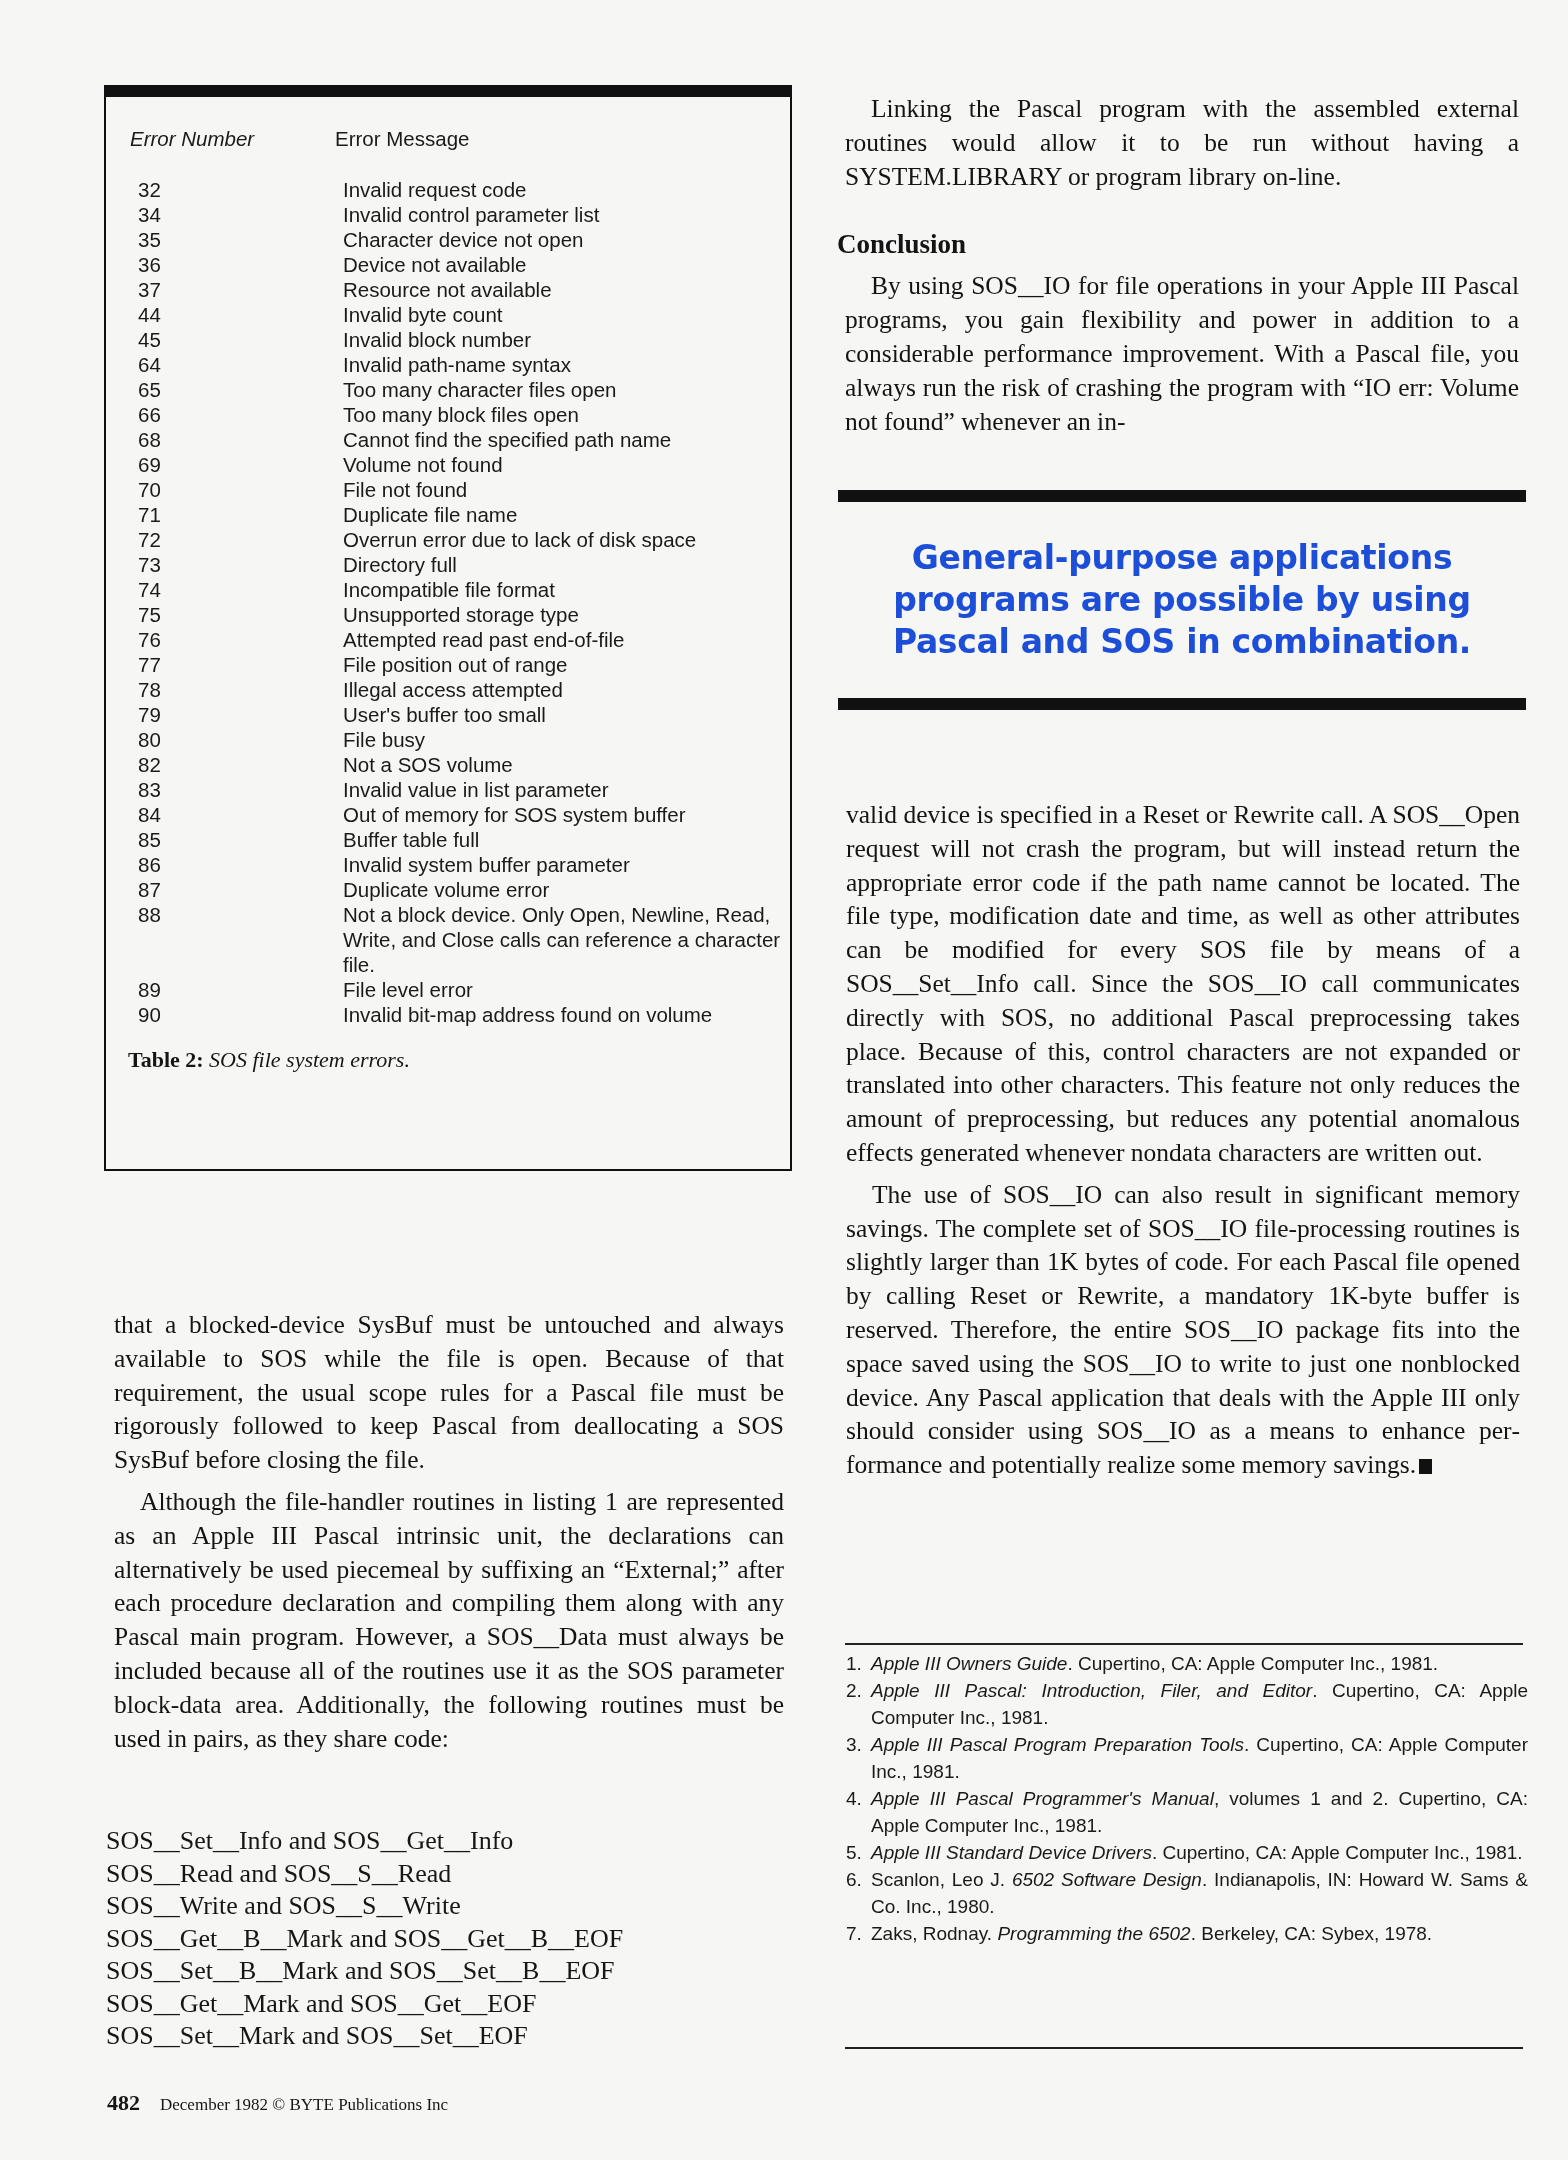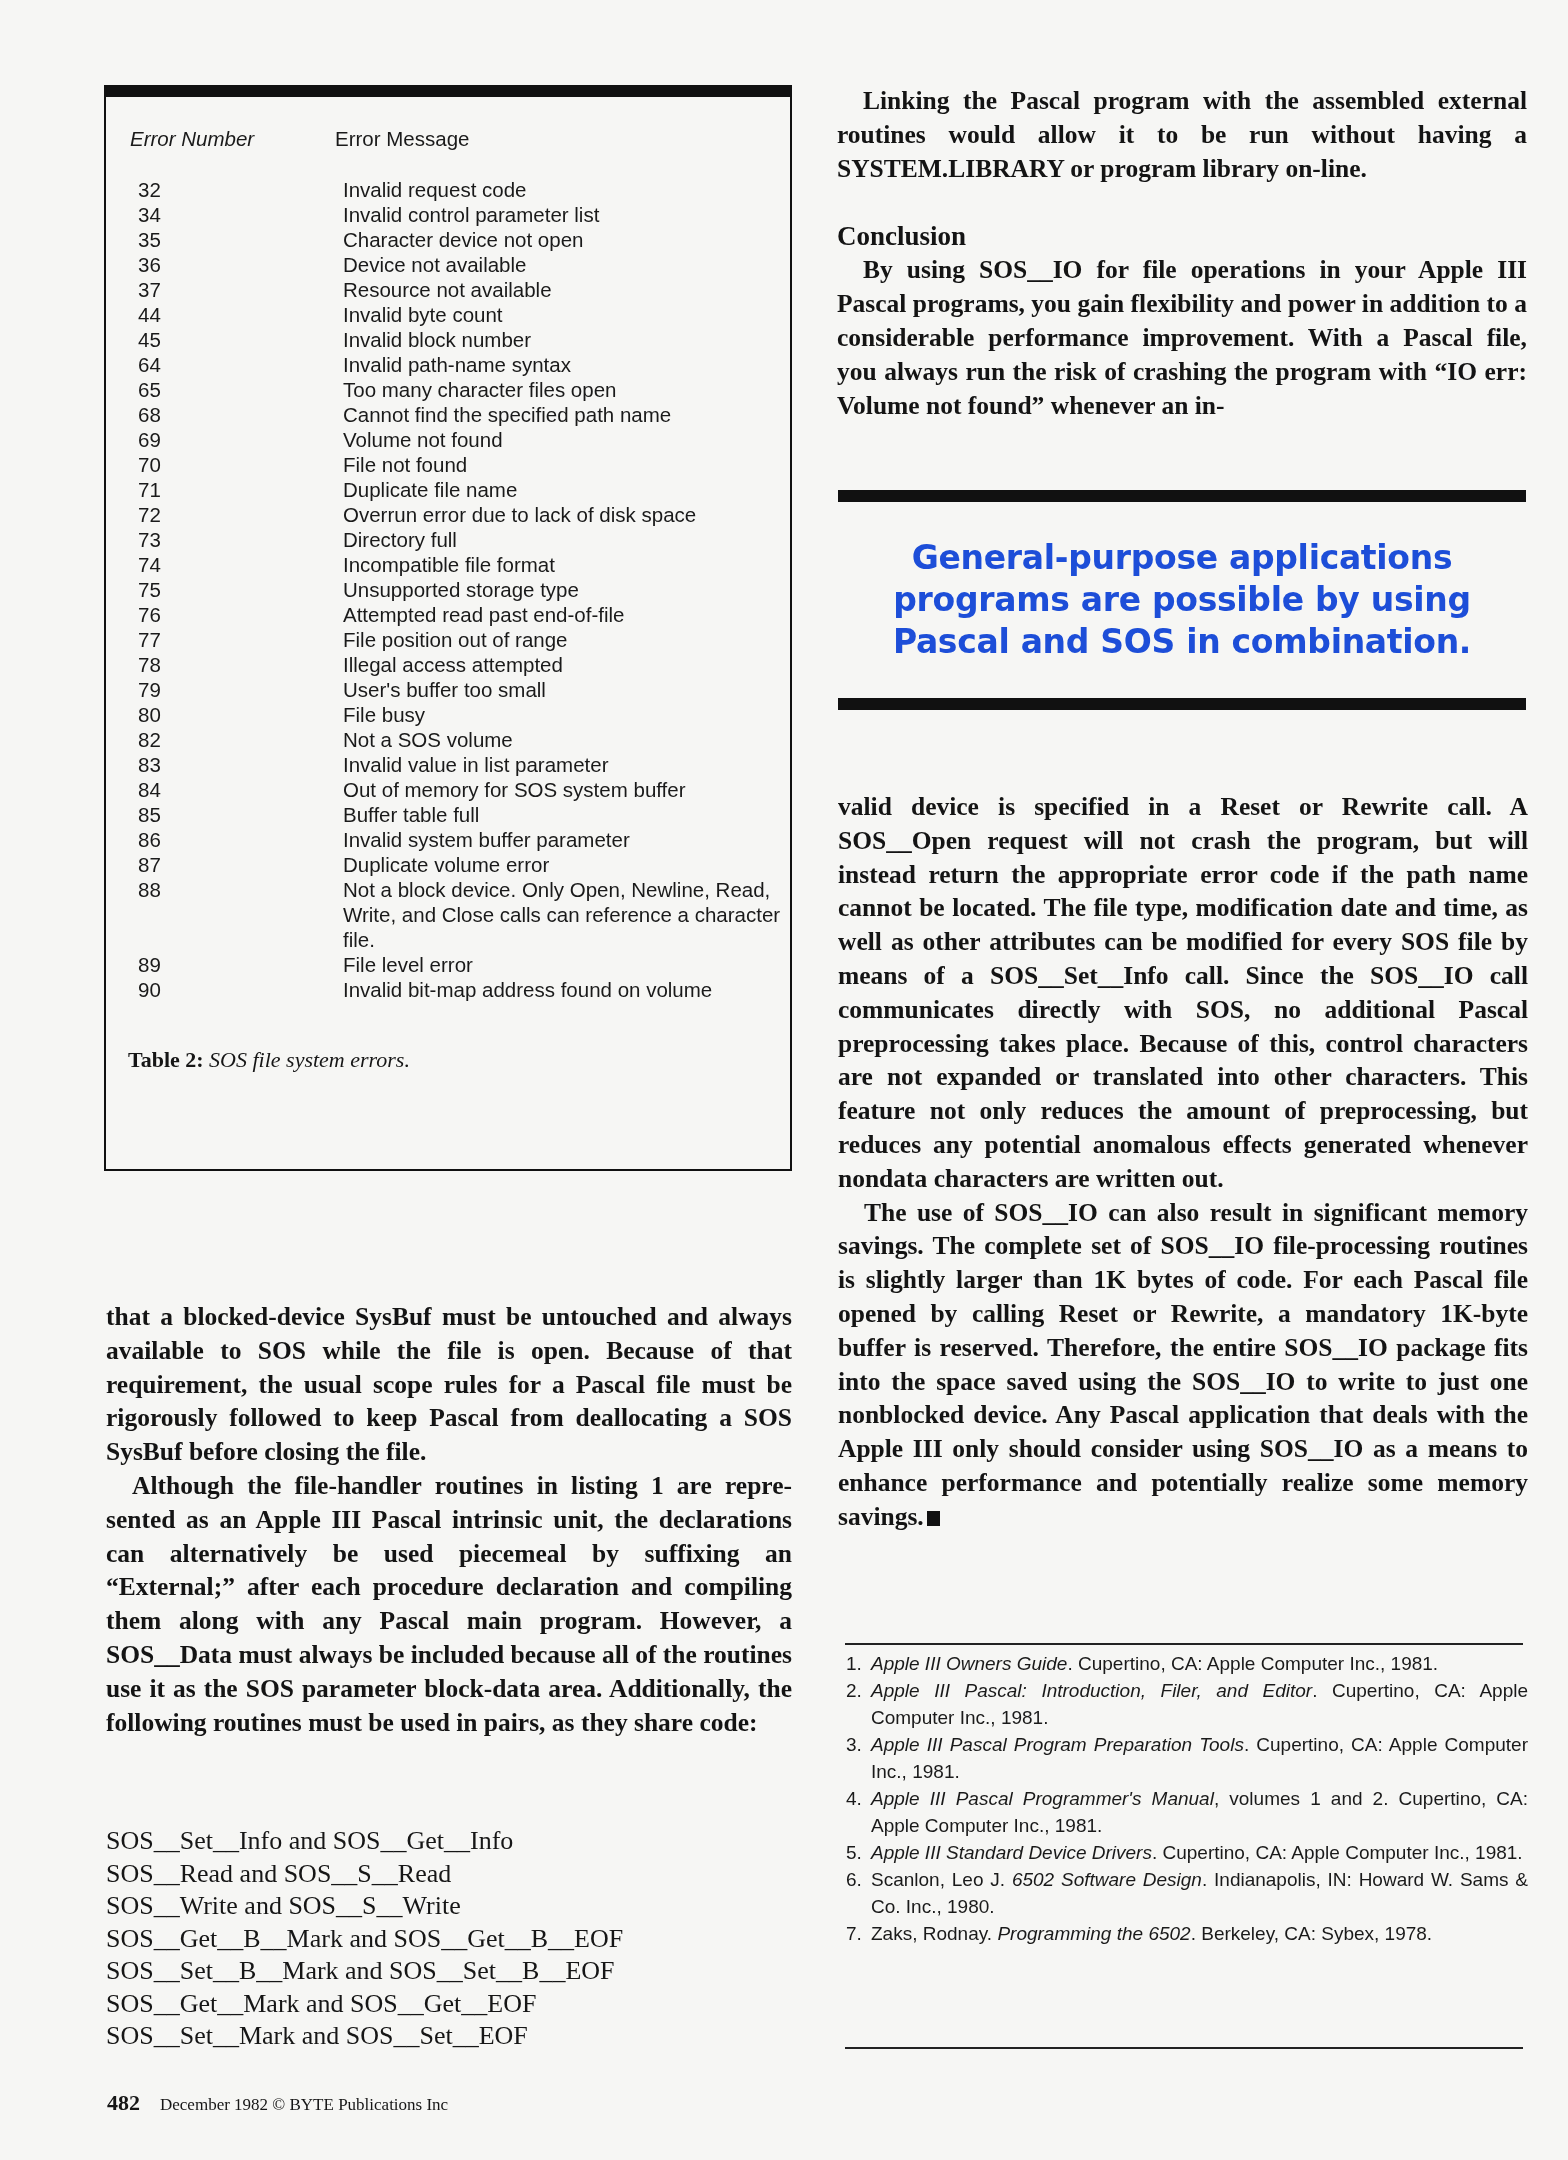--- a/index.html
+++ b/index.html
@@ -28,21 +28,21 @@
     position:absolute; left:22px; top:962px; font-family:"Liberation Serif",serif; font-size:22px; white-space:nowrap;
   }
   .caption b { font-weight:bold; }
   .caption i { font-style:italic; }
 
   
   .body-text {
     font-family:"Liberation Serif","DejaVu Serif",serif; font-size:25.5px; line-height:33.8px;
     text-align:justify; hyphens:manual; color:#141414;
   }
-  .body-text p { margin:0;font-weight:bold; }
+  .body-text p { margin:8px; }
   .body-text p.indent { text-indent:26px; }
 
   #left-body { position:absolute; left:106px; top:1300px; width:686px; }
   #pairs { position:absolute; left:106px; top:1825px; width:686px;
     font-family:"Liberation Serif","DejaVu Serif",serif; font-size:26px; line-height:32.5px; }
   #pairs div { white-space:nowrap; }
 
   #footer { position:absolute; left:107px; top:2090px; white-space:nowrap; font-family:"Liberation Serif",serif; }
   #footer .pg { font-size:22px; font-weight:bold; margin-right:16px; }
   #footer .credit { font-size:17px; }
@@ -111,20 +111,24 @@
       </div>
       <div class="tbl-row">
         <span class="num">64</span>
         <span class="msg">Invalid path-name syntax</span>
       </div>
       <div class="tbl-row">
         <span class="num">65</span>
         <span class="msg">Too many character files open</span>
       </div>
       <div class="tbl-row">
+        <span class="num">66</span>
+        <span class="msg">Too many block files open</span>
+      </div>
+      <div class="tbl-row">
         <span class="num">68</span>
         <span class="msg">Cannot find the specified path name</span>
       </div>
       <div class="tbl-row">
         <span class="num">69</span>
         <span class="msg">Volume not found</span>
       </div>
       <div class="tbl-row">
         <span class="num">70</span>
         <span class="msg">File not found</span>

